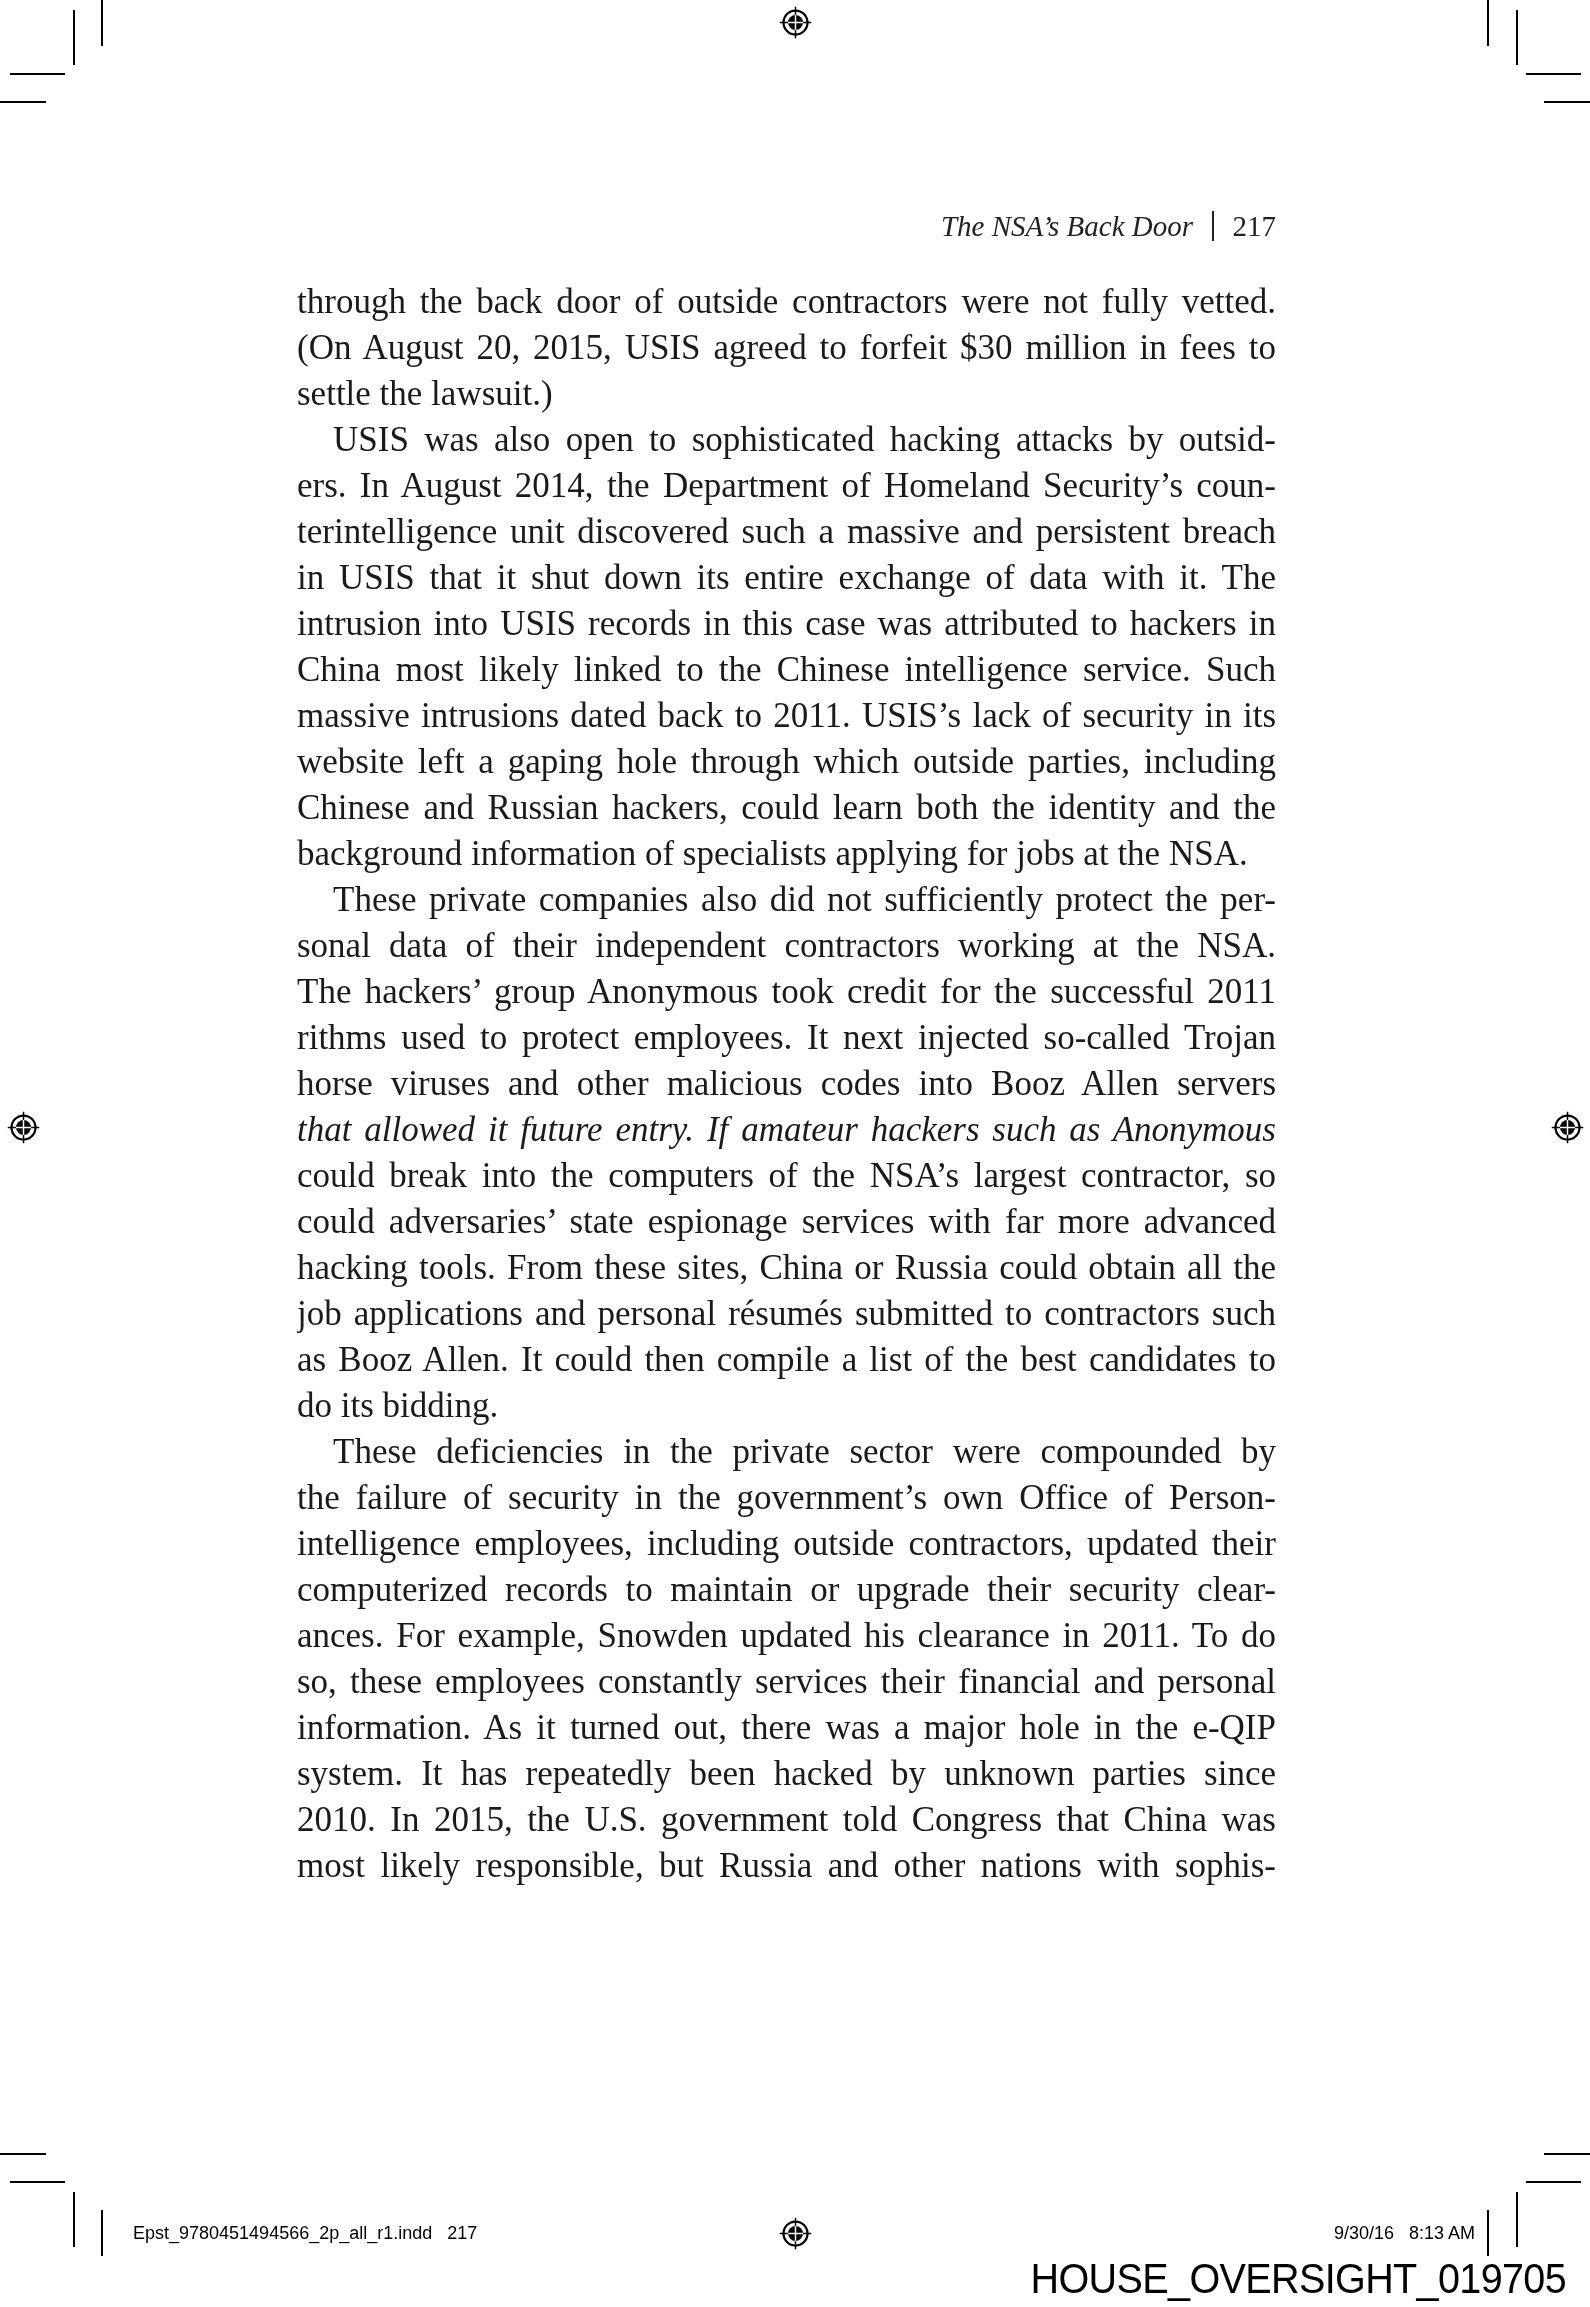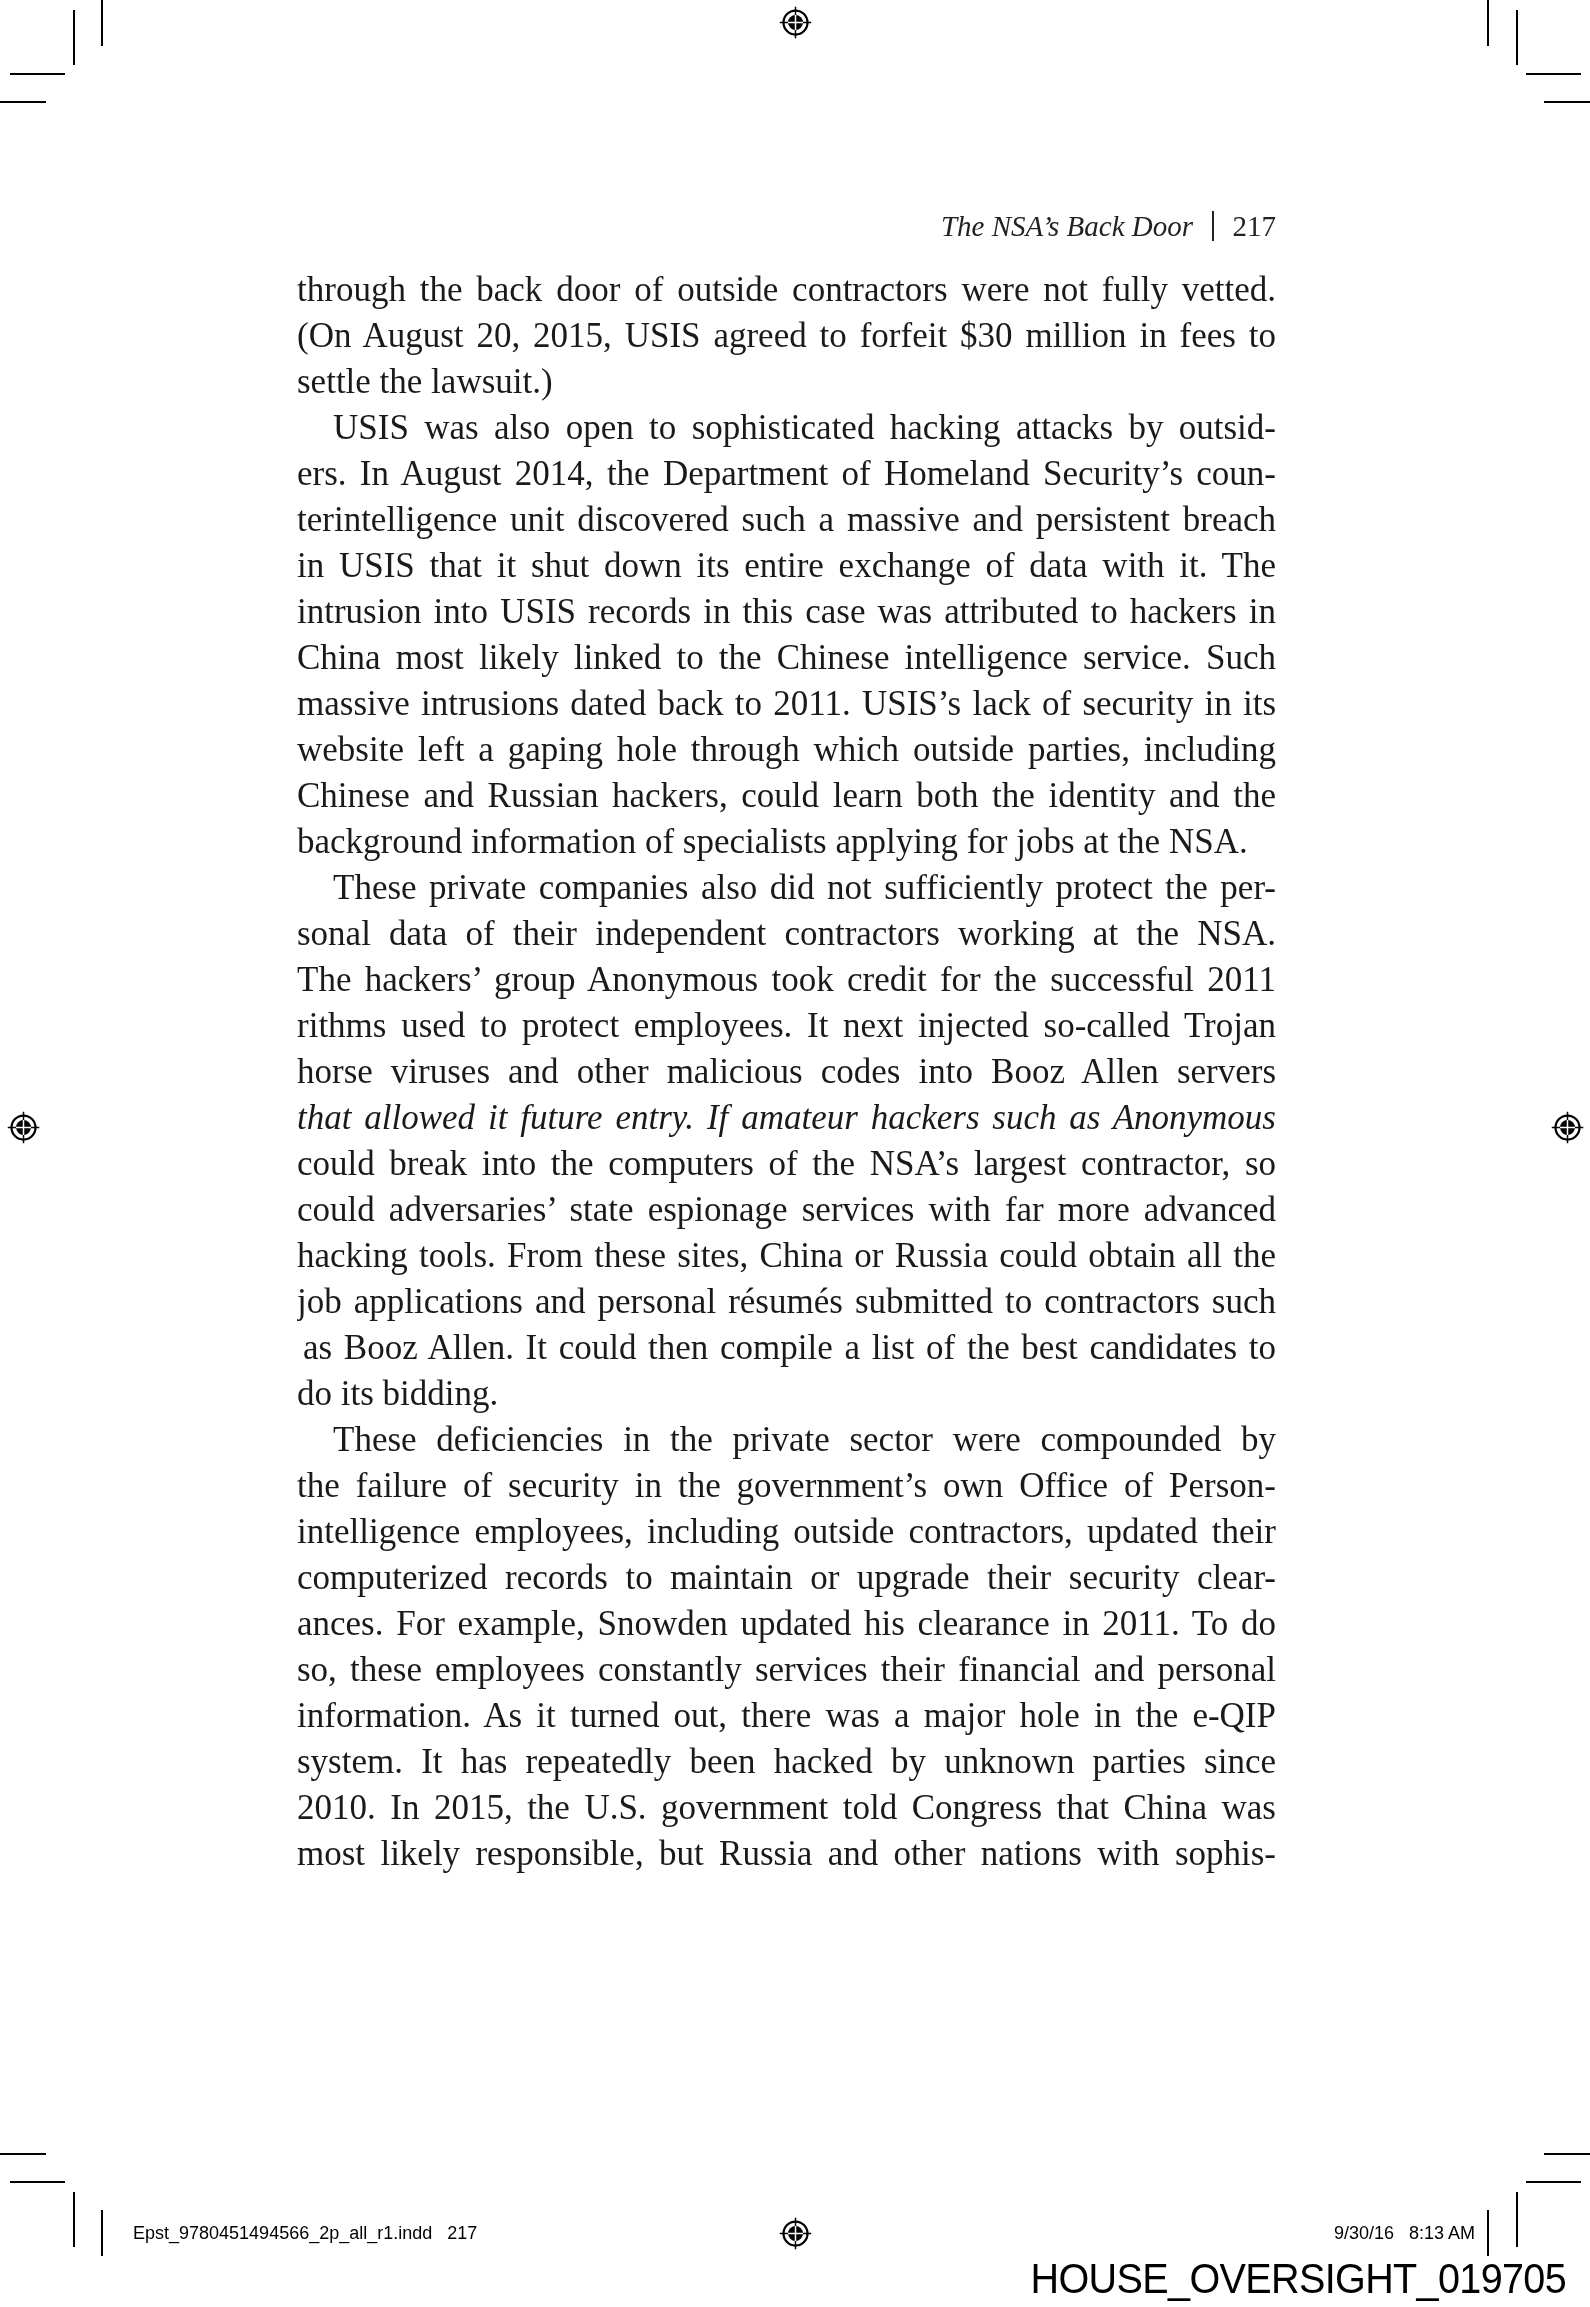--- a/index.html
+++ b/index.html
@@ -8,21 +8,21 @@
   .reg { position: absolute; width: 33px; height: 33px; }
   .running-head {
     position: absolute; top: 204px; right: 314px;
     font-family: "Liberation Serif", "DejaVu Serif", serif;
     font-size: 29px; line-height: 44px; color: #222;
     display: flex; align-items: center;
   }
   .running-head .title { font-style: italic; }
   .running-head .sep { display: inline-block; width: 1.5px; height: 30px; background: #222; margin: 0 19px; }
   .body-text {
-    position: absolute; left: 297px; top: 267px; width: 979px;
+    position: absolute; left: 297px; top: 279px; width: 979px;
     font-family: "Liberation Serif", "DejaVu Serif", serif;
     font-size: 35px; line-height: 46px; color: #1a1a1a;
   }
   .line { display: block; height: 46px; white-space: nowrap; text-align: justify; text-align-last: justify; overflow: visible; }
   .line.last { text-align-last: left; }
   .line.indent { padding-left: 36px; }
   .slug {
     position: absolute; font-family: "Liberation Sans", "DejaVu Sans", sans-serif;
     font-size: 18px; color: #000; top: 2223px;
   }
@@ -119,21 +119,21 @@
       <span class="line indent" style="white-space: normal; overflow: hidden;">These private companies also did not sufficiently protect the per-</span>
       <span class="line" style="white-space: normal; overflow: hidden;">sonal data of their independent contractors working at the NSA.</span>
       <span class="line" style="white-space: normal; overflow: hidden;">The hackers’ group Anonymous took credit for the successful 2011</span>
       <span class="line" style="white-space: normal; overflow: hidden;">rithms used to protect employees. It next injected so-called Trojan</span>
       <span class="line" style="white-space: normal; overflow: hidden;">horse viruses and other malicious codes into Booz Allen servers</span>
       <span class="line" style="white-space: normal; overflow: hidden; font-style: italic;">that allowed it future entry. If amateur hackers such as Anonymous</span>
       <span class="line" style="white-space: normal; overflow: hidden;">could break into the computers of the NSA’s largest contractor, so</span>
       <span class="line" style="white-space: normal; overflow: hidden;">could adversaries’ state espionage services with far more advanced</span>
       <span class="line" style="white-space: normal; overflow: hidden;">hacking tools. From these sites, China or Russia could obtain all the</span>
       <span class="line" style="white-space: normal; overflow: hidden;">job applications and personal résumés submitted to contractors such</span>
-      <span class="line" style="white-space: normal; overflow: hidden; margin-left: 6px;">as Booz Allen. It could then compile a list of the best candidates to</span>
+      <span class="line" style="white-space: normal; overflow: hidden;">as Booz Allen. It could then compile a list of the best candidates to</span>
       <span class="line last" style="white-space: normal; overflow: hidden;">do its bidding.</span>
     </div>
     <div>
       <span class="line indent" style="white-space: normal; overflow: hidden;">These deficiencies in the private sector were compounded by</span>
       <span class="line" style="white-space: normal; overflow: hidden;">the failure of security in the government’s own Office of Person-</span>
       <span class="line" style="white-space: normal; overflow: hidden;">intelligence employees, including outside contractors, updated their</span>
       <span class="line" style="white-space: normal; overflow: hidden;">computerized records to maintain or upgrade their security clear-</span>
       <span class="line" style="white-space: normal; overflow: hidden;">ances. For example, Snowden updated his clearance in 2011. To do</span>
       <span class="line" style="white-space: normal; overflow: hidden;">so, these employees constantly services their financial and personal</span>
       <span class="line" style="white-space: normal; overflow: hidden;">information. As it turned out, there was a major hole in the e-QIP</span>

